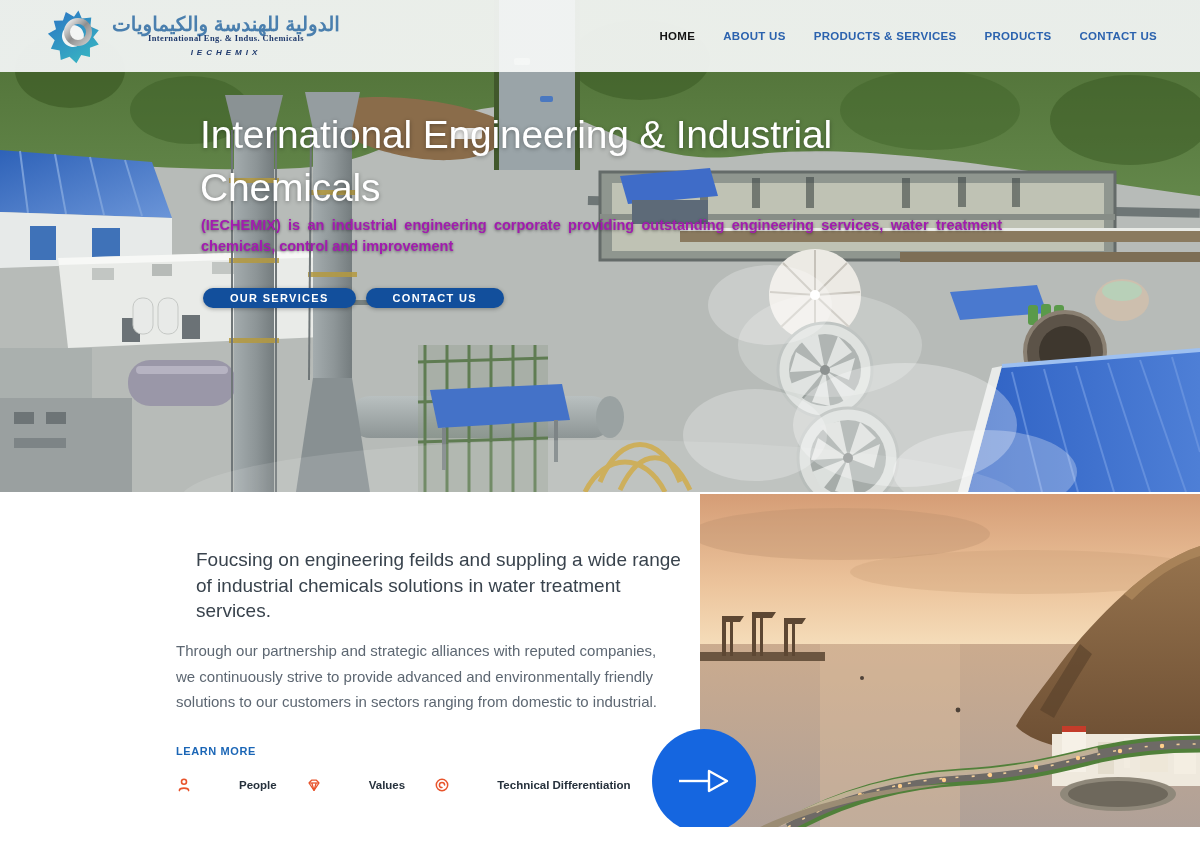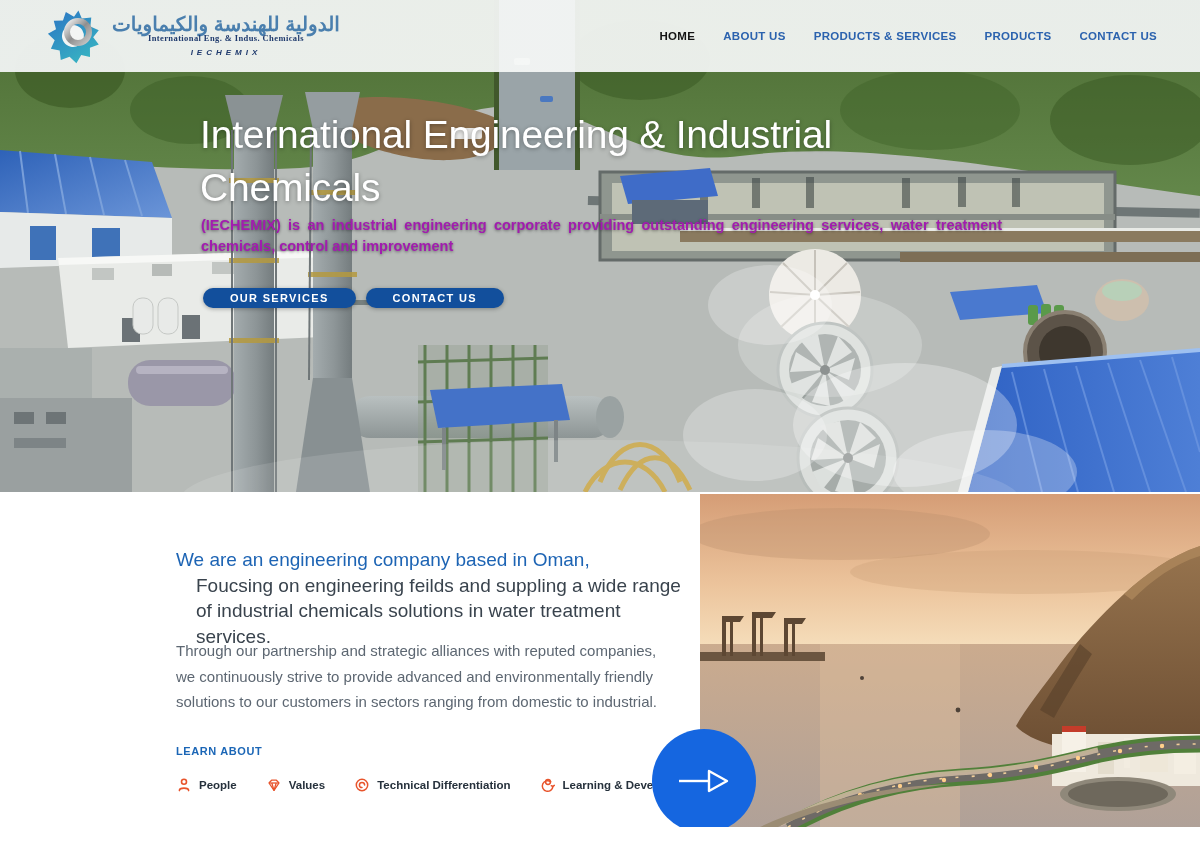--- a/index.html
+++ b/index.html
@@ -45,21 +45,21 @@
   
   .about { position:absolute; left:0; top:492px; width:1200px; height:362px; background:#ffffff; }
   .about-heading { position:absolute; left:176px; top:55px; width:516px; font-size:19px; line-height:25.5px; }
   .about-heading .hl { color:var(--heading-blue); }
   .about-heading .rest { color:var(--text-dark);margin-left:20px; }
   .about-para { position:absolute; left:176px; top:146px; width:497px; color:var(--text-gray); font-size:15px; line-height:25.5px; }
   .learn-more { position:absolute; left:176px; top:253px; color:var(--link-blue); font-size:11px; font-weight:700; letter-spacing:.6px; text-decoration:none; }
   .features { position:absolute; left:176px; top:285px; display:flex; align-items:center; gap:29px; }
   .feature { display:flex; align-items:center; gap:7px; }
   .feature svg { display:block; }
-  .feature-label { color:var(--label-dark); font-size:11.5px; font-weight:700; }
+  .feature-label { color:var(--label-dark); font-size:11.5px; font-weight:700;margin-left:40px; }
   
   .showcase { position:absolute; left:0; top:494px; width:1200px; height:333px; overflow:hidden; pointer-events:none; }
   .coast { position:absolute; left:700px; top:0; width:500px; height:333px; }
   .circle-btn {
     position:absolute; left:652px; top:235px; width:104px; height:104px; border:none;
     border-radius:50%; background:var(--circle-blue); cursor:pointer; pointer-events:auto;
     display:flex; align-items:center; justify-content:center;
   }
 </style>
 </head>
@@ -329,25 +329,24 @@
       <a href="#" class="active">HOME</a>
       <a href="#">ABOUT US</a>
       <a href="#">PRODUCTS &amp; SERVICES</a>
       <a href="#">PRODUCTS</a>
       <a href="#">CONTACT US</a>
     </nav>
   </header>
 
   <section class="about">
     <div class="about-heading">
-      <div class="hl">We are an engineering company based in Oman,</div>
       <div class="rest">Foucsing on engineering feilds and suppling a wide range of industrial chemicals solutions in water treatment services.</div>
     </div>
     <p class="about-para">Through our partnership and strategic alliances with reputed companies, we continuously strive to provide advanced and environmentally friendly solutions to our customers in sectors ranging from domestic to industrial.</p>
-    <a href="#" class="learn-more">LEARN ABOUT</a>
+    <a href="#" class="learn-more">LEARN MORE</a>
     <div class="features">
       <div class="feature">
         <svg width="16" height="16" viewBox="0 0 16 16" aria-hidden="true">
           <g fill="none" stroke="#e8542c" stroke-width="1.6" stroke-linecap="round">
             <circle cx="8" cy="4.8" r="2.5"></circle>
             <path d="M3.4,13.6 C3.4,10.3 12.6,10.3 12.6,13.6"></path>
           </g>
         </svg>
         <span class="feature-label">People</span>
       </div>

